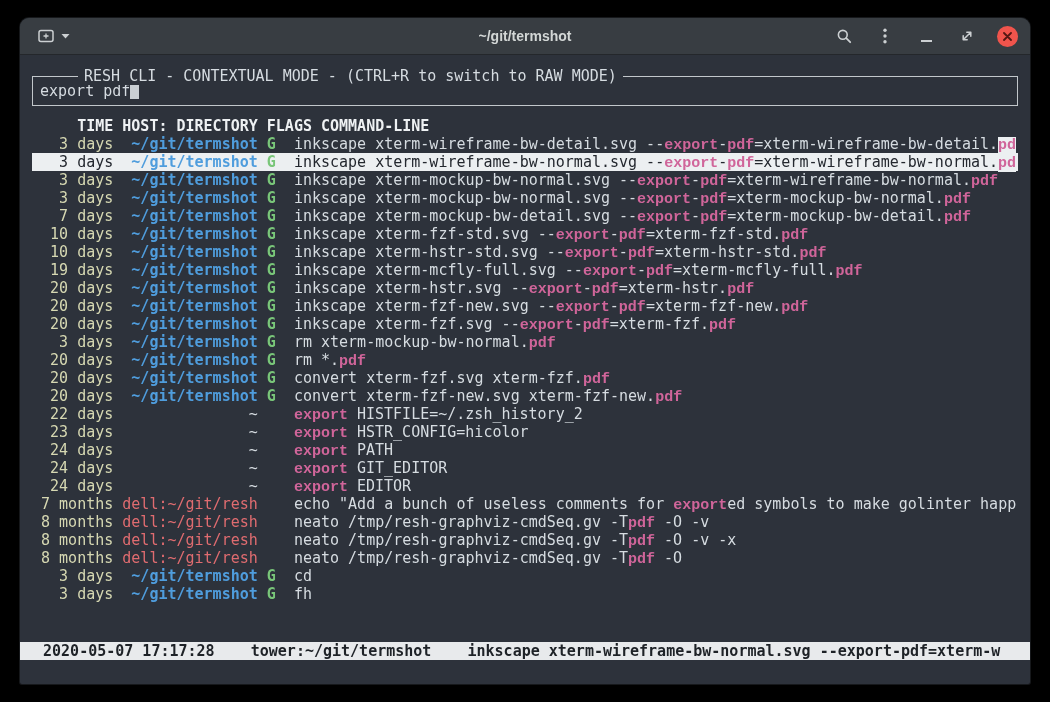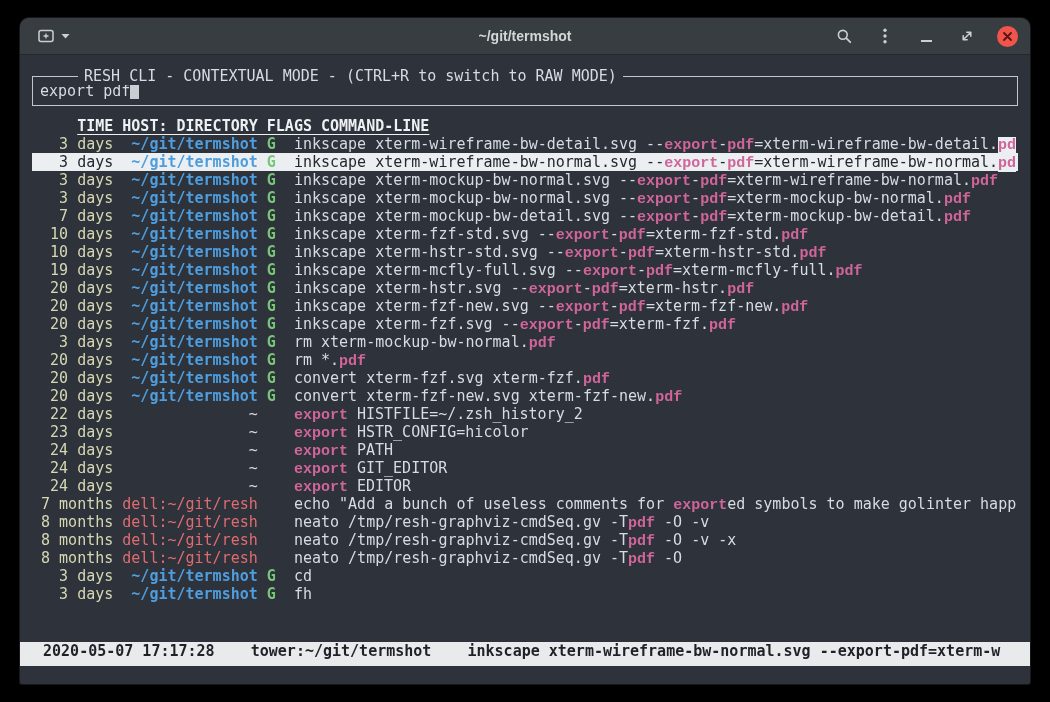--- a/index.html
+++ b/index.html
@@ -60,33 +60,33 @@
     position: absolute; top: -10px; left: 9px;
     background: var(--term-bg, #2d323b);
     padding: 0 6px;
     white-space: pre;
     color: var(--term-text, #d6dce1);
     margin-left: 36px;
   }
   .search-line { white-space: pre; height: 18px; }
   .cursor { display: inline-block; width: 9px; height: 16px; background: #c9ced3; vertical-align: -3px; }
   .table-header { margin-top: 11px; white-space: pre; font-weight: 700; color: #eef1f3; height: 18px; }
-  .table-header .underl { text-decoration: underline; text-underline-offset: 3px; }
+  .table-header .underl { text-underline-offset: 3px; }
   .row { white-space: pre; height: 18px; }
   .time { color: var(--time, #d6d8b2); }
   .host-local { color: var(--host-blue, #4f9ddd); font-weight: 700; }
   .host-home { color: var(--term-text, #d6dce1); }
   .host-remote { color: var(--host-remote, #e06c70); }
   .flag { color: var(--flag-green, #79c679); font-weight: 700; }
   .m { color: var(--match-pink, #d0659a); font-weight: 700; font-family: Liberation Mono, monospace; }
   .m.tail { background: var(--selected-bg, #eceff1); }
   .row.selected { background: var(--selected-bg, #eceff1); color: var(--selected-text, #23272e); }
   .row.selected .time { color: var(--selected-text, #23272e); }
   .status-wrap { margin: 3px -12px 0; white-space: pre; font-weight: 700; color: var(--status-text, #1e2227); }
-  .status-wrap .line1 { background: var(--status-bg, #e8eaec); padding-left: 14px; height: 24px; }
+  .status-wrap .line1 { background: var(--status-bg, #e8eaec); padding-left: 14px; height: 18px; }
   svg { display: block; }
 </style>
 </head>
 <body>
 
 <div class="window">
 
   <div class="titlebar">
     <div class="tb-left">
       <svg width="16" height="14" viewBox="0 0 16 14">

